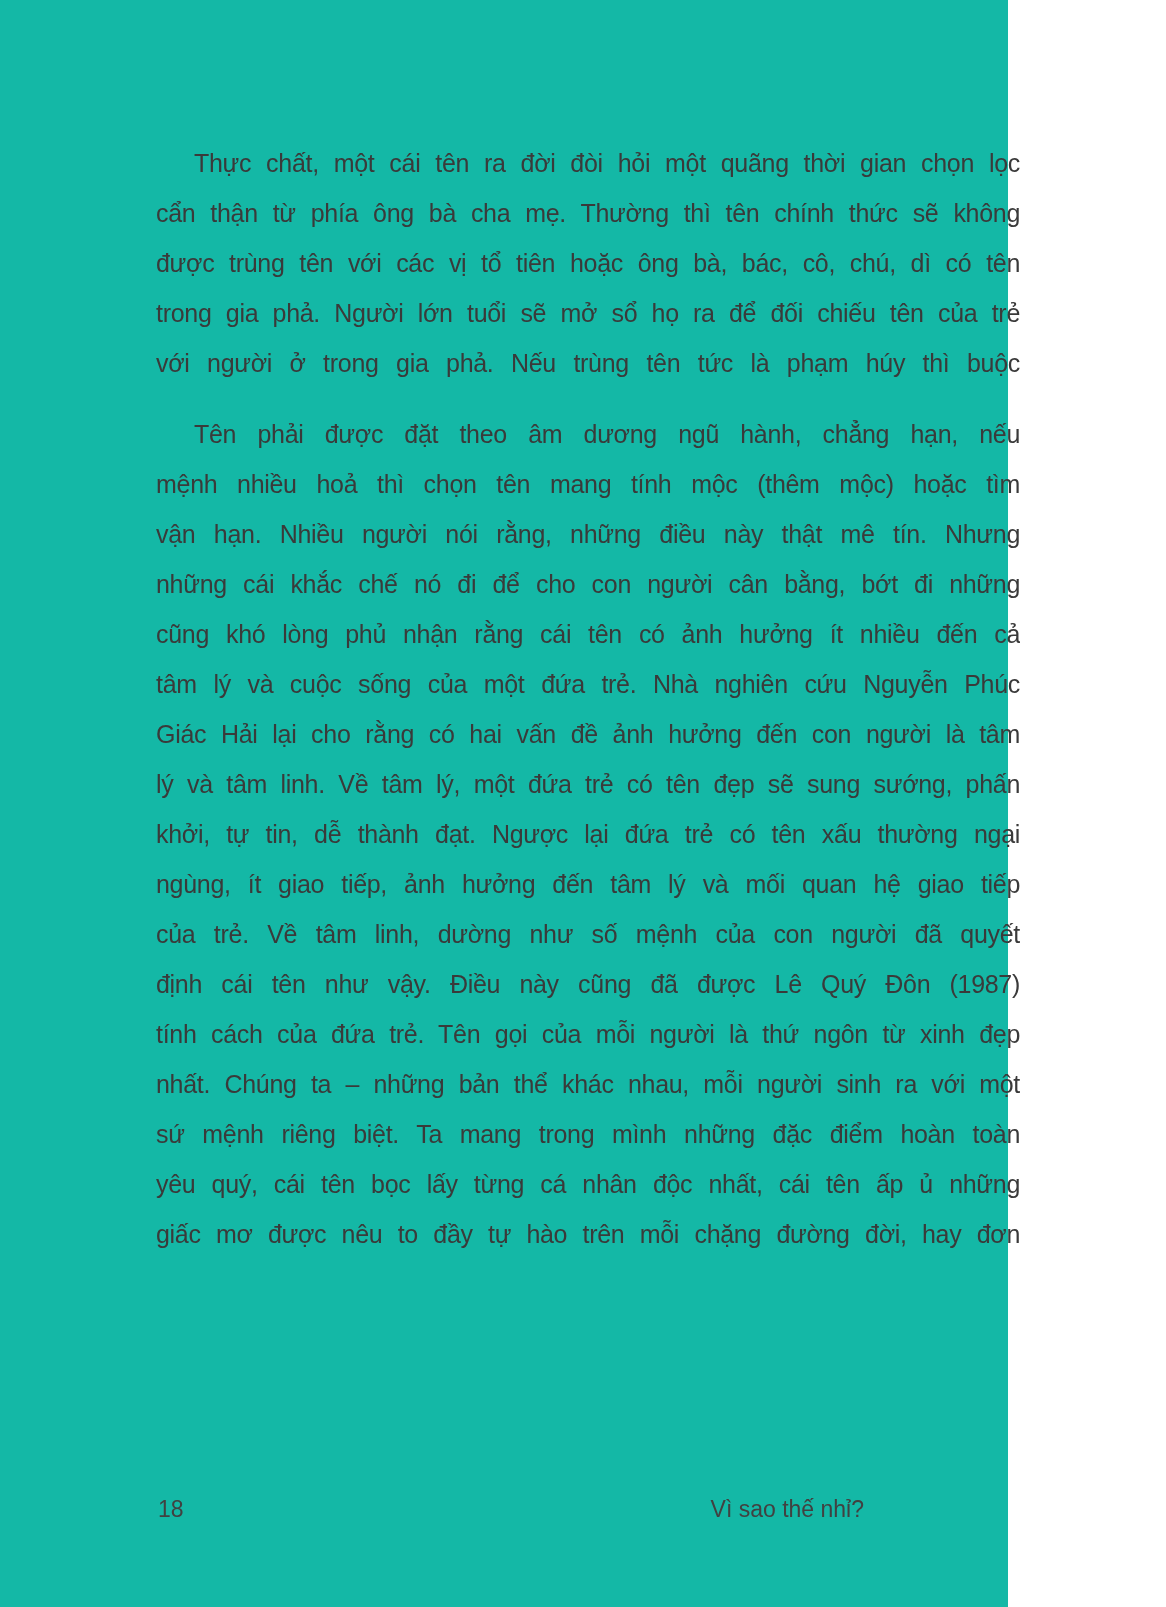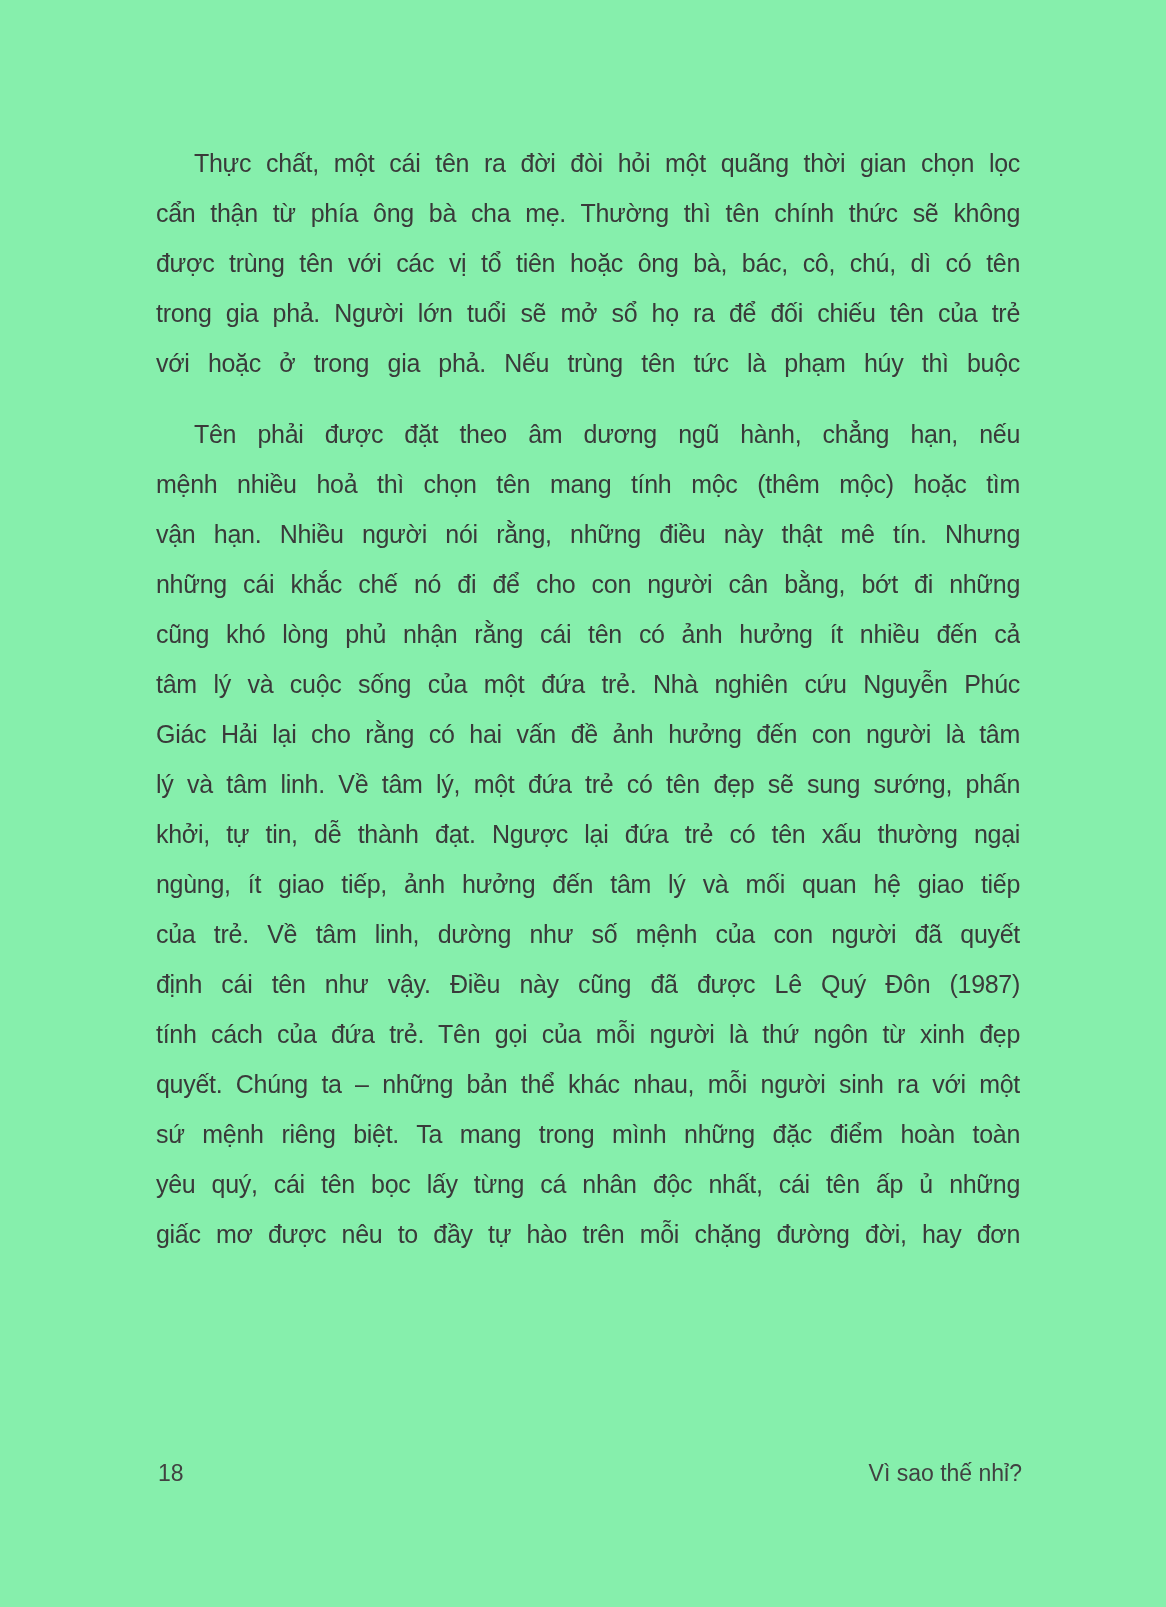--- a/index.html
+++ b/index.html
@@ -10,23 +10,23 @@
   body {
     width: 1166px;
     height: 1607px;
     position: relative;
     font-family: "Liberation Sans", "DejaVu Sans", sans-serif;
     overflow: hidden;
   }
   .page {
     position: absolute;
     left: 0; top: 0;
-    width: 1166px;
+    width: 1008px;
     height: 1607px;
-    background: #86efac;
+    background: #14b8a6;
   }
   .text-block {
     position: absolute;
     left: 156px;
     top: 138px;
     width: 864px;
     color: #3a3a3a;
   }
   .paragraph {
     margin: 0;
@@ -51,21 +51,21 @@
   .text-line.indented {
     text-indent: 38px;
   }
   .text-line .it {
     font-style: italic;
   }
   .footer {
     position: absolute;
     left: 158px;
     right: 144px;
-    top: 1460px;
+    top: 1496px;
     height: 34px;
     display: flex;
     justify-content: space-between;
     align-items: baseline;
     color: #414141;
     font-size: 23px;
   }
   .footer .page-number { text-align: left; }
   .footer .running-title { text-align: left; }
 </style>
@@ -73,37 +73,37 @@
 <body>
 
 <div class="page">
 
   <div class="text-block" id="text-block">
       <div class="paragraph">
         <div class="text-line indented"><span>Thực chất, một cái tên ra đời đòi hỏi một quãng thời gian chọn lọc</span></div>
         <div class="text-line"><span>cẩn thận từ phía ông bà cha mẹ. Thường thì tên chính thức sẽ không</span></div>
         <div class="text-line"><span>được trùng tên với các vị tổ tiên hoặc ông bà, bác, cô, chú, dì có tên</span></div>
         <div class="text-line"><span>trong gia phả. Người lớn tuổi sẽ mở sổ họ ra để đối chiếu tên của trẻ</span></div>
-        <div class="text-line"><span>với hoặc ở trong gia phả. Nếu trùng tên tức là phạm húy thì buộc</span></div>
+        <div class="text-line"><span>với người ở trong gia phả. Nếu trùng tên tức là phạm húy thì buộc</span></div>
       </div>
       <div class="paragraph">
         <div class="text-line indented"><span>Tên phải được đặt theo âm dương ngũ hành, chẳng hạn, nếu</span></div>
         <div class="text-line"><span>mệnh nhiều hoả thì chọn tên mang tính mộc (thêm mộc) hoặc tìm</span></div>
         <div class="text-line"><span>vận hạn. Nhiều người nói rằng, những điều này thật mê tín. Nhưng</span></div>
         <div class="text-line"><span>những cái khắc chế nó đi để cho con người cân bằng, bớt đi những</span></div>
         <div class="text-line"><span>cũng khó lòng phủ nhận rằng cái tên có ảnh hưởng ít nhiều đến cả</span></div>
         <div class="text-line"><span>tâm lý và cuộc sống của một đứa trẻ. Nhà nghiên cứu Nguyễn Phúc</span></div>
         <div class="text-line"><span>Giác Hải lại cho rằng có hai vấn đề ảnh hưởng đến con người là tâm</span></div>
         <div class="text-line"><span>lý và tâm linh. Về tâm lý, một đứa trẻ có tên đẹp sẽ sung sướng, phấn</span></div>
         <div class="text-line"><span>khởi, tự tin, dễ thành đạt. Ngược lại đứa trẻ có tên xấu thường ngại</span></div>
         <div class="text-line"><span>ngùng, ít giao tiếp, ảnh hưởng đến tâm lý và mối quan hệ giao tiếp</span></div>
         <div class="text-line"><span>của trẻ. Về tâm linh, dường như số mệnh của con người đã quyết</span></div>
         <div class="text-line"><span>định cái tên như vậy. Điều này cũng đã được Lê Quý Đôn (1987)</span></div>
         <div class="text-line"><span>tính cách của đứa trẻ. Tên gọi của mỗi người là thứ ngôn từ xinh đẹp</span></div>
-        <div class="text-line"><span>quyết. Chúng ta – những bản thể khác nhau, mỗi người sinh ra với một</span></div>
+        <div class="text-line"><span>nhất. Chúng ta – những bản thể khác nhau, mỗi người sinh ra với một</span></div>
         <div class="text-line"><span>sứ mệnh riêng biệt. Ta mang trong mình những đặc điểm hoàn toàn</span></div>
         <div class="text-line"><span>yêu quý, cái tên bọc lấy từng cá nhân độc nhất, cái tên ấp ủ những</span></div>
         <div class="text-line"><span>giấc mơ được nêu to đầy tự hào trên mỗi chặng đường đời, hay đơn</span></div>
       </div>
     </div>
 
   <div class="footer">
     <span class="page-number">18</span>
     <span class="running-title">Vì sao thế nhỉ?</span>
   </div>

